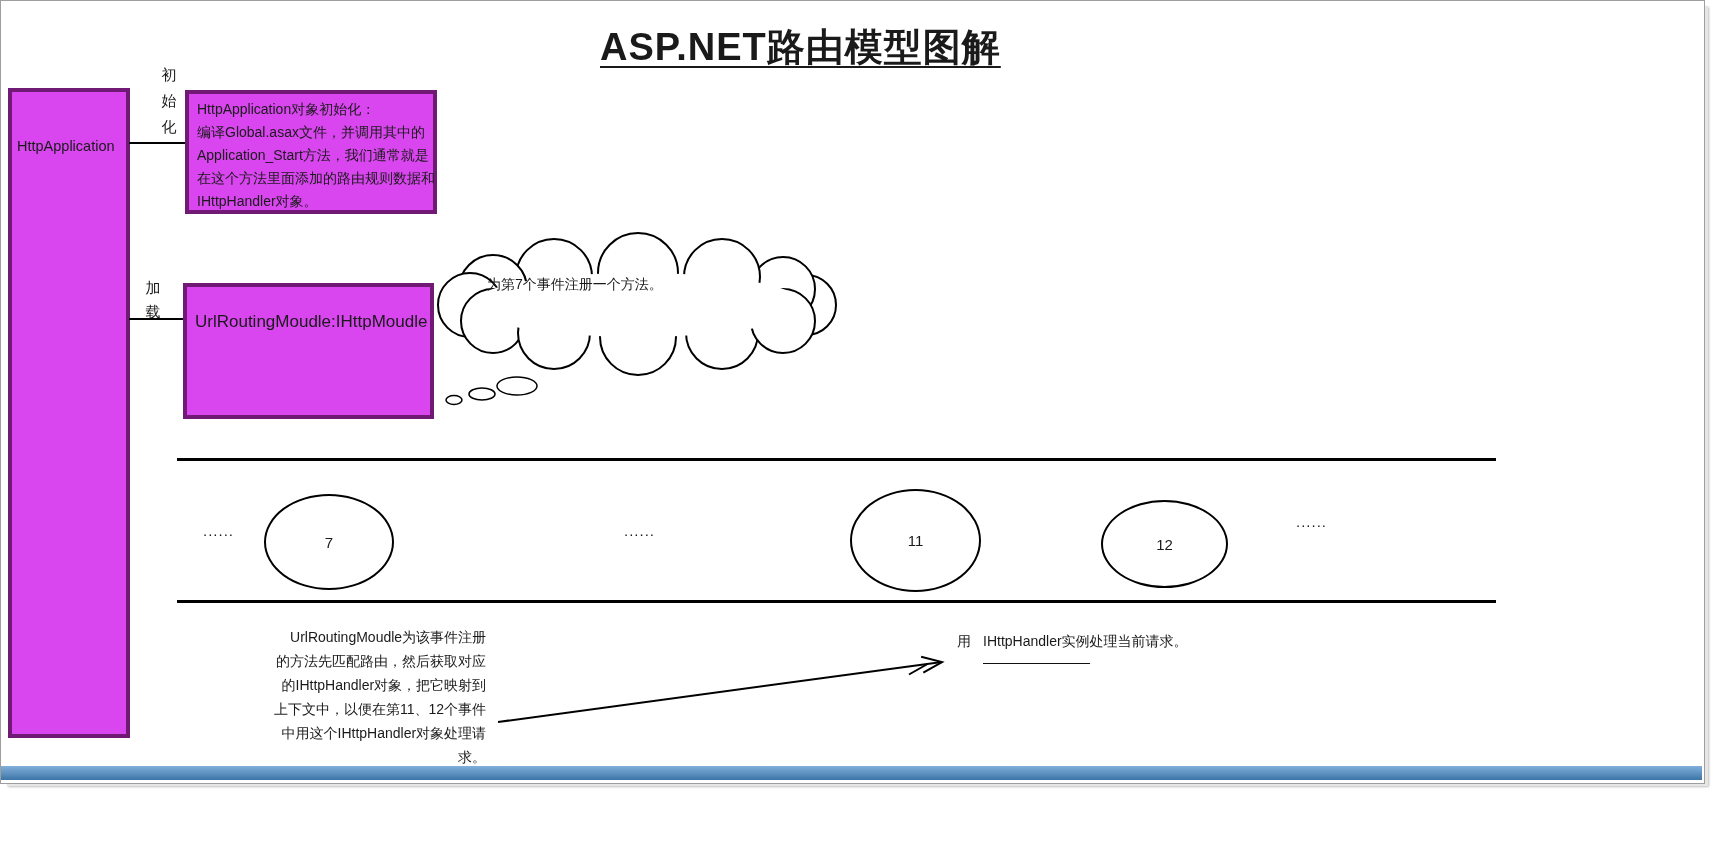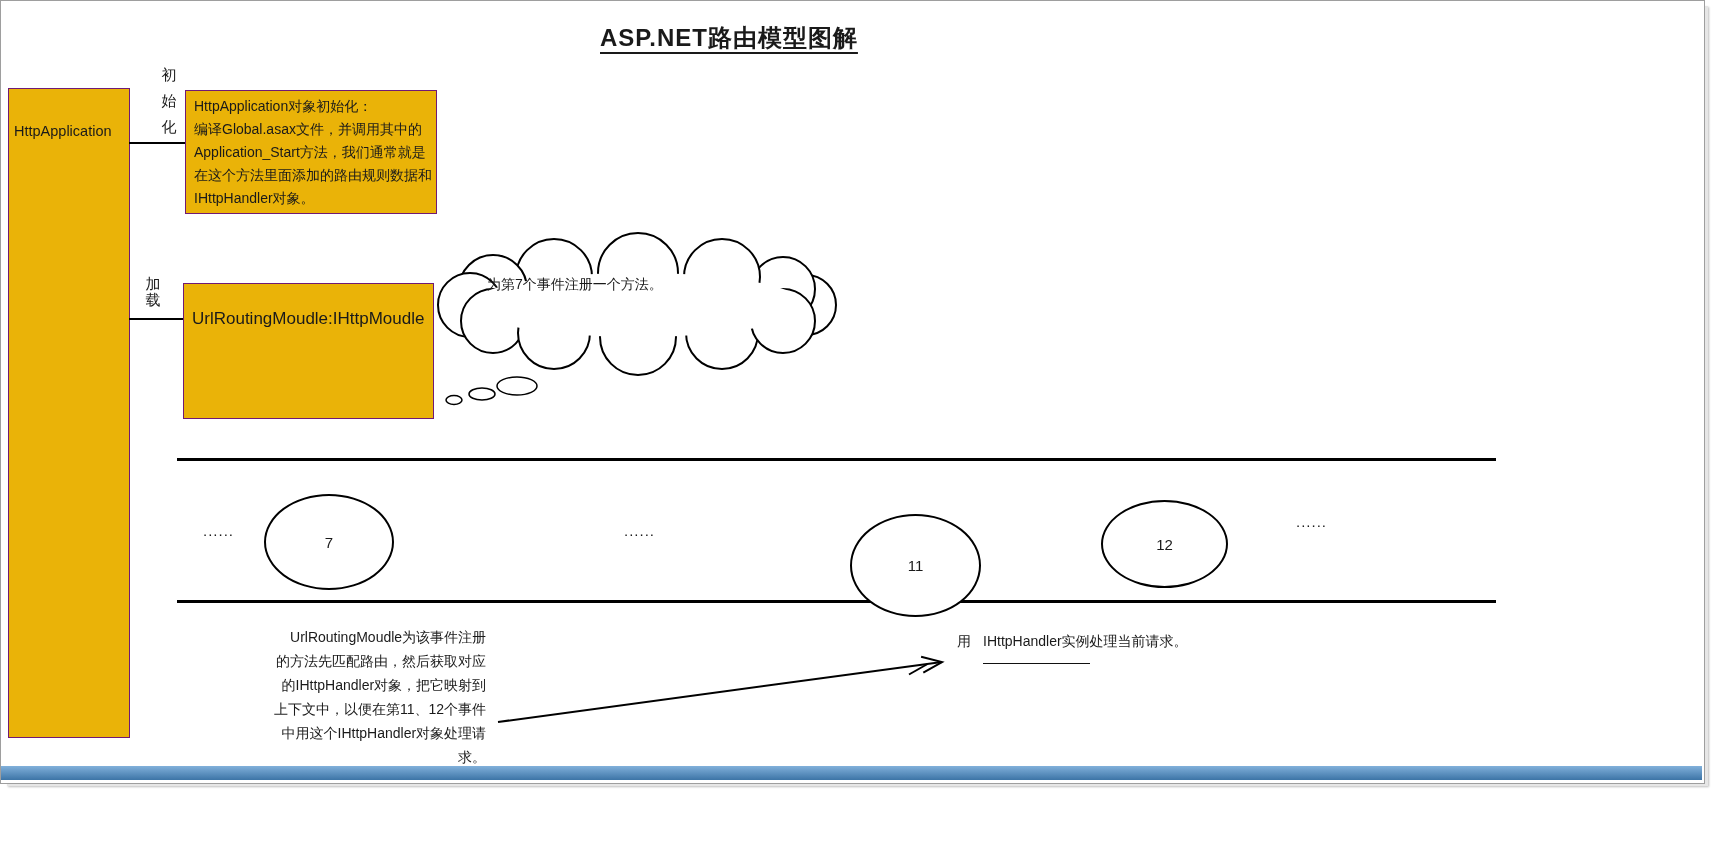--- a/index.html
+++ b/index.html
@@ -1,26 +1,26 @@
 <!DOCTYPE html>
 <html><head>
 <meta charset="utf-8">
 <style>
   html,body{margin:0;padding:0;background:#fff;}
   body{font-family:"Liberation Sans","DejaVu Sans",sans-serif;color:#1a1a1a;}
   #canvas{position:relative;width:1715px;height:854px;background:#fff;overflow:hidden;}
   .abs{position:absolute;}
   .frame{left:0;top:0;width:1703px;height:782px;border:1px solid #9e9e9e;
          box-shadow:5px 4px 0 -2px #e6e6e6, 6px 5px 2px -2px #bfbfbf;background:#fff;}
-  .title{left:600px;top:22px;font-size:24px;font-weight:bold;letter-spacing:1px;
+  .title{left:600px;top:22px;font-size:38px;font-weight:bold;letter-spacing:1px;
          text-decoration:underline;text-decoration-thickness:2px;text-underline-offset:6px;}
-  .box{border:1px solid #701a75;background:#eab308;box-sizing:border-box;}
+  .box{border:4px solid #701a75;background:#d946ef;box-sizing:border-box;}
   .hline{background:#000;height:2px;}
   .thickline{background:#000;height:3px;}
-  .vtext{width:22px;font-size:15px;line-height:16px;text-align:center;word-break:break-all;}
+  .vtext{width:22px;font-size:15px;line-height:24px;text-align:center;word-break:break-all;}
   .vtext.wide{line-height:26px;}
   .boxtext{font-size:14px;line-height:23px;white-space:nowrap;}
   .ellipse{border:2px solid #000;border-radius:50%;background:#fff;display:flex;
            align-items:center;justify-content:center;font-size:15px;}
   .dots{font-size:15px;letter-spacing:1px;}
   .note{font-size:14px;line-height:24px;white-space:nowrap;text-align:right;}
   .underlined{border-bottom:1.5px solid #111;padding-bottom:14px;margin-left:12px;}
   .bottom-bar{left:1px;top:766px;width:1701px;height:14px;
               background-image:linear-gradient(to bottom, rgba(255,255,255,0.30), rgba(0,0,0,0.18));}
   svg{display:block;}
@@ -28,21 +28,21 @@
 </head>
 <body style="color: rgb(26, 26, 26);">
 
 <div id="canvas">
 
   <div class="abs frame"></div>
 
   <div class="abs title">ASP.NET路由模型图解</div>
 
   <div class="abs box" style="left:8px;top:88px;width:122px;height:650px;">
-    <div style="margin:34px 0 0 5px;font-size:14.5px;">HttpApplication</div>
+    <div style="margin:46px 0 0 5px;font-size:14.5px;">HttpApplication</div>
   </div>
 
   <div class="abs vtext wide" style="left:142px;top:62px;margin-left:16px;">初始化</div>
   <div class="abs hline" style="left:129px;top:142px;width:57px;"></div>
   <div class="abs box boxtext" style="left:185px;top:90px;width:252px;height:124px;padding:4px 8px;">
     <div>HttpApplication对象初始化：</div>
     <div>编译Global.asax文件，并调用其中的</div>
     <div>Application_Start方法，我们通常就是</div>
     <div>在这个方法里面添加的路由规则数据和</div>
     <div>IHttpHandler对象。</div>
@@ -79,21 +79,21 @@
   <div class="abs" style="left:487px;top:276px;font-size:14px;">为第7个事件注册一个方法。</div>
 
   <div class="abs thickline" style="left:177px;top:458px;width:1319px;"></div>
   <div class="abs thickline" style="left:177px;top:600px;width:1319px;"></div>
 
   <div class="abs dots" style="left:203px;top:522px;">......</div>
   <div class="abs ellipse" style="left:264px;top:494px;width:126px;height:92px;">
     <span>7</span>
   </div>
   <div class="abs dots" style="left:624px;top:522px;">......</div>
-  <div class="abs ellipse" style="left:850px;top:514px;width:127px;height:99px;">
+  <div class="abs ellipse" style="left:850px;top:489px;width:127px;height:99px;">
     <span>11</span>
   </div>
   <div class="abs ellipse" style="left:1101px;top:500px;width:123px;height:84px;">
     <span>12</span>
   </div>
   <div class="abs dots" style="left:1296px;top:513px;">......</div>
 
   <div class="abs note" style="left:274px;top:625px;">
     <div>UrlRoutingMoudle为该事件注册</div>
     <div>的方法先匹配路由，然后获取对应</div>

